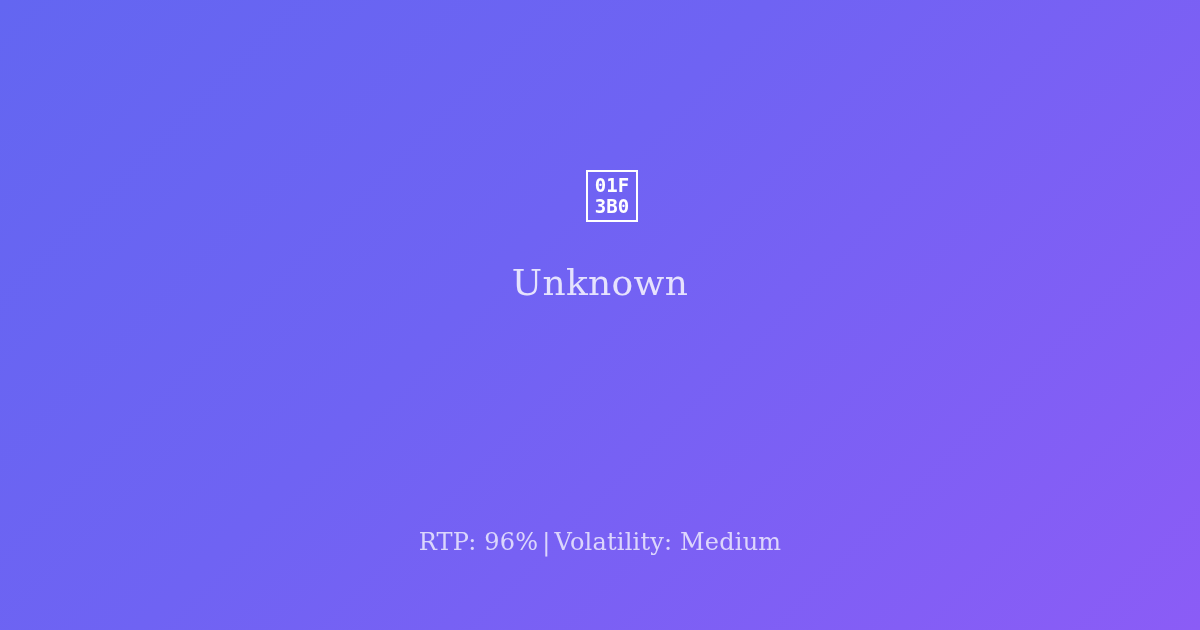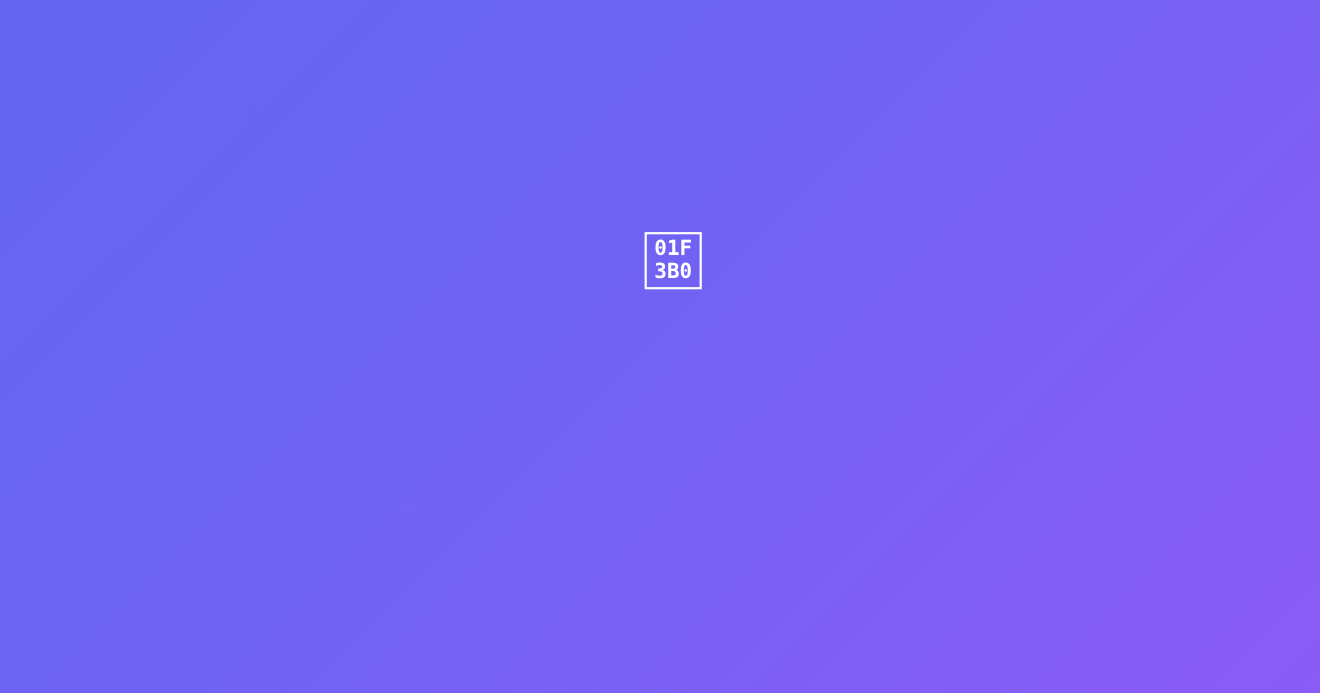--- a/index.html
+++ b/index.html
@@ -120,16 +120,20 @@
 
     <div class="title-row">
 
       <div class="tofu">
         <span>01F</span>
         <span>3B0</span>
       </div>
 
     </div>
 
+    <div class="subtitle">Unknown</div>
   </div>
 
+  <div class="meta">
+    <span>RTP: 96%</span><span class="sep">|</span><span>Volatility: Medium</span>
+  </div>
 
 </div>
 
 </body></html>

